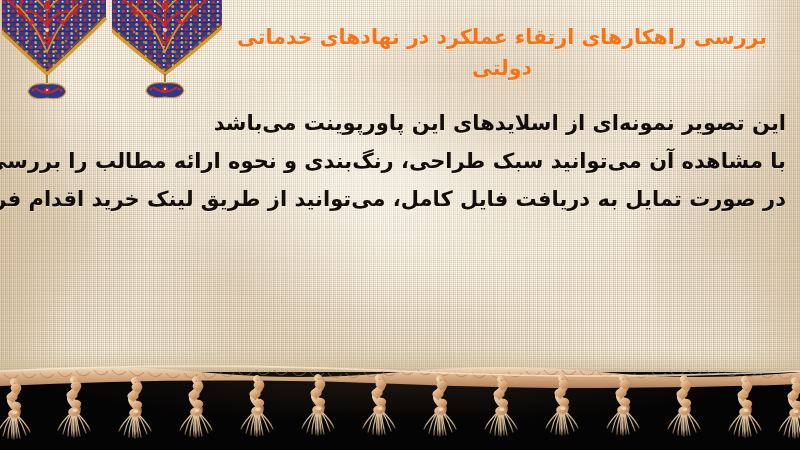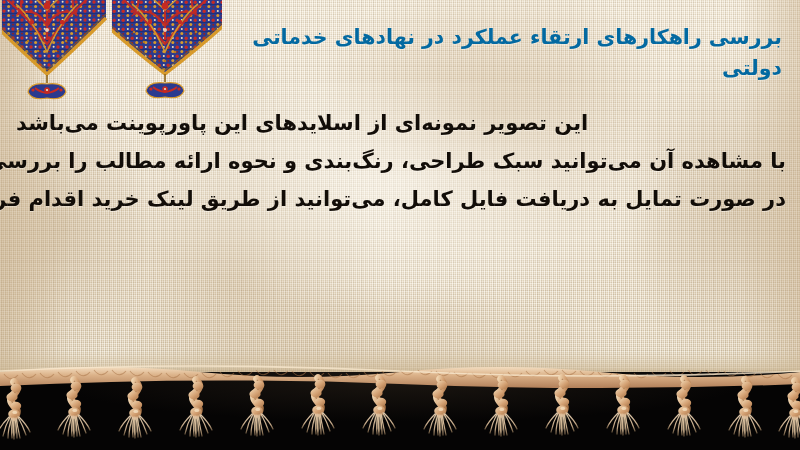--- a/index.html
+++ b/index.html
@@ -80,36 +80,36 @@
   .ornament { position: absolute; top: 0; }
   .orn-a { left: 2px; }
   .orn-b { left: 112px; }
 
   
   .title {
     position: absolute;
     top: 22px;
     right: 18px;
     width: 560px;
-    text-align: right;
-    color: #0369a1;
+    text-align: center;
+    color: #f97316;
     font-size: 20.5px;
     line-height: 1.5;
     font-weight: 700;
     letter-spacing: 0px;
     text-shadow: 0 1px 0 rgba(255,250,240,0.42);
     direction: rtl;
   }
   .body-block {
     position: absolute;
     top: 104px;
     right: 14px;
     width: 770px;
     direction: rtl;
-    text-align: left;
+    text-align: right;
   }
   .body-line {
     color: #120d08;
     font-size: 21px;
     line-height: 38px;
     font-weight: 700;
     text-shadow: 0 1px 0 rgba(255,250,242,0.40);
     white-space: nowrap;
   }
   .body-line.l1 { padding-right: 0px; }

